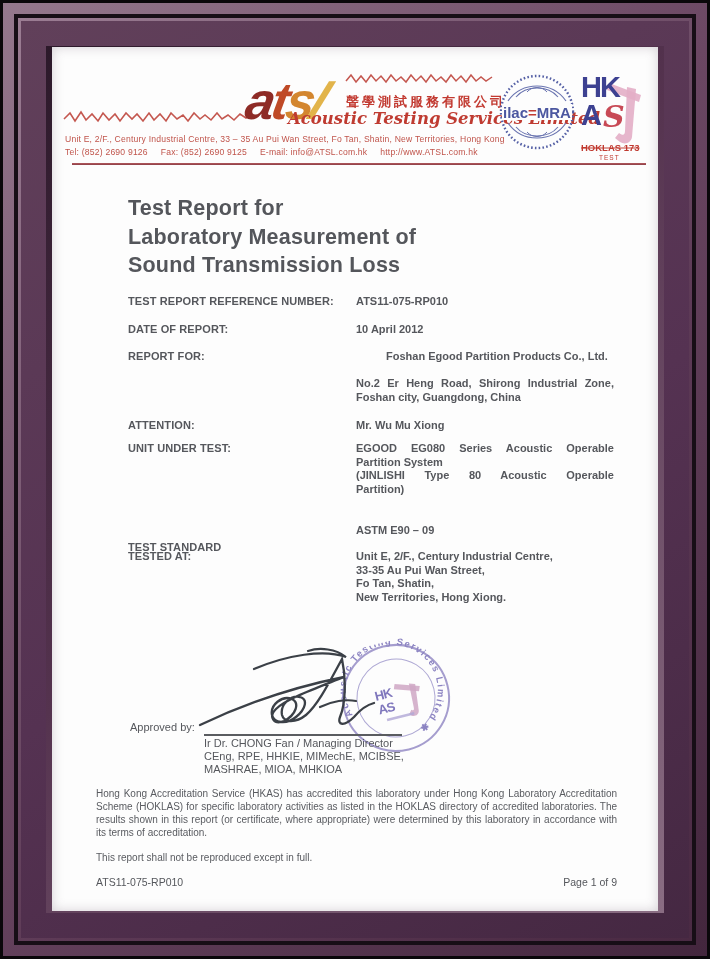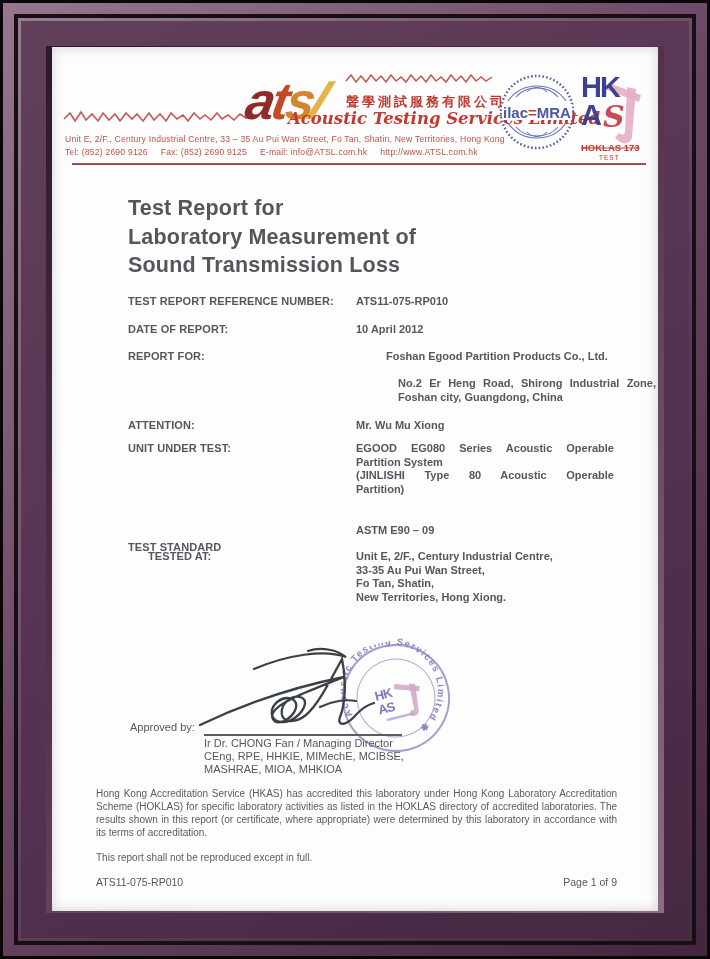--- a/index.html
+++ b/index.html
@@ -100,40 +100,40 @@
 
   <div class="abs lbl" style="top:248px;">TEST REPORT REFERENCE NUMBER:</div>
   <div class="abs val" style="top:248px;">ATS11-075-RP010</div>
 
   <div class="abs lbl" style="top:276px;">DATE OF REPORT:</div>
   <div class="abs val" style="top:276px;">10 April 2012</div>
 
   <div class="abs lbl" style="top:303px;">REPORT FOR:</div>
   <div class="abs val" style="top:303px;padding-left:30px;">Foshan Egood Partition Products Co., Ltd.</div>
 
-  <div class="abs val" style="top:330px;margin-left:42px;">
+  <div class="abs val" style="top:330px;">
     <div class="spread">No.2 Er Heng Road, Shirong Industrial Zone,</div>
     <div>Foshan city, Guangdong, China</div>
   </div>
 
   <div class="abs lbl" style="top:372px;">ATTENTION:</div>
   <div class="abs val" style="top:372px;">Mr. Wu Mu Xiong</div>
 
   <div class="abs lbl" style="top:395px;">UNIT UNDER TEST:</div>
   <div class="abs val" style="top:395px;">
     <div class="spread">EGOOD EG080 Series Acoustic Operable</div>
     <div>Partition System</div>
     <div class="spread">(JINLISHI Type 80 Acoustic Operable</div>
     <div>Partition)</div>
   </div>
 
   <div class="abs lbl" style="top:494px;">TEST STANDARD</div>
   <div class="abs val" style="top:477px;">ASTM E90 – 09</div>
 
-  <div class="abs lbl" style="top:503px;margin-left:20px;">TESTED AT:</div>
+  <div class="abs lbl" style="top:503px;">TESTED AT:</div>
   <div class="abs val" style="top:503px;">
     <div>Unit E, 2/F., Century Industrial Centre,</div>
     <div>33-35 Au Pui Wan Street,</div>
     <div>Fo Tan, Shatin,</div>
     <div>New Territories, Hong Xiong.</div>
   </div>
 
   <svg class="abs" style="left:287px;top:594px;transform:rotate(-14deg);" width="114" height="114" viewBox="-57 -57 114 114">
     <circle r="53" fill="none" stroke="#958cc6" stroke-width="2" opacity=".85"></circle>
     <circle r="39" fill="none" stroke="#9a92c9" stroke-width="1" opacity=".8"></circle>

